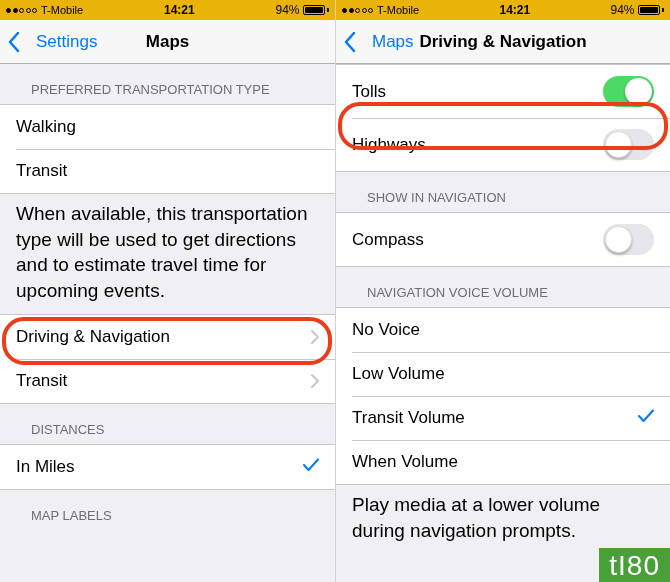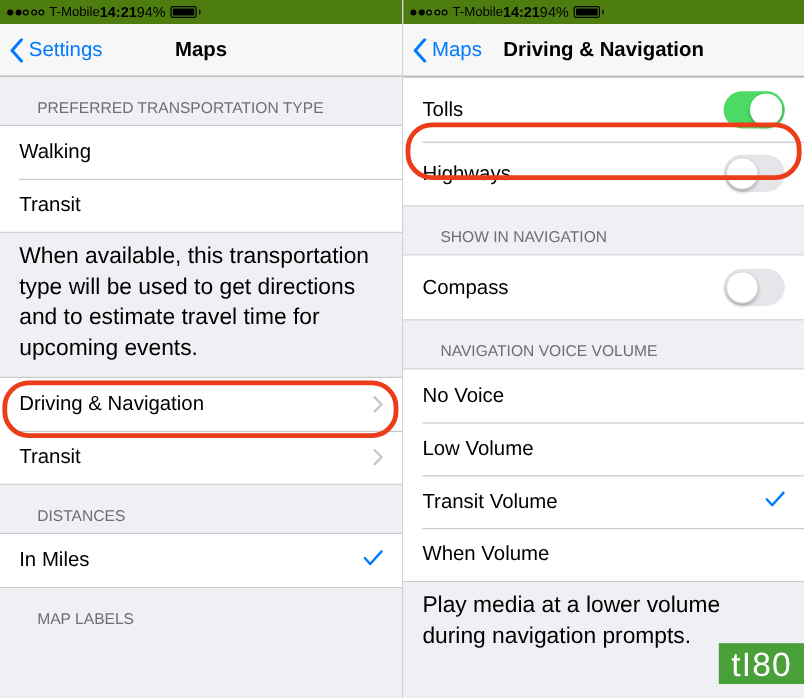--- a/index.html
+++ b/index.html
@@ -30,23 +30,24 @@
     position: relative;
     overflow: hidden;
   }
   .screen + .screen {
     border-left: 1px solid #d1d1d6;
   }
 
   
   .status {
     height: 20px;
-    background: #4d7c0f;
-    display: flex;
-    align-items: center;
+    background: #eab308;
+    display: flex;
+    align-items: center;
+    justify-content: space-between;
     padding: 0 6px;
     font-size: 12px;
     color: #000;
     font-weight: 500;
   }
   .status .left, .status .right {
     display: flex;
     align-items: center;
     gap: 4px;
   }
@@ -108,21 +109,21 @@
     display: flex;
     align-items: center;
     position: relative;
     padding: 0 8px;
   }
   .back {
     display: flex;
     align-items: center;
     color: #007aff;
     font-size: 17px;
-    gap: 4px;
+    gap: 16px;
   }
   .chevron-left {
     width: 12px;
     height: 20px;
   }
   .nav-title {
     position: absolute;
     left: 0;
     right: 0;
     text-align: center;
@@ -220,21 +221,21 @@
     position: absolute;
     border: 4px solid #ec3d1b;
     border-radius: 22px;
     pointer-events: none;
   }
 
   
   .watermark {
     position: absolute;
     right: 0;
-    bottom: 12px;
+    bottom: 0;
     background: #4aa038;
     color: #fff;
     font-family: Impact, "Arial Black", sans-serif;
     font-size: 28px;
     letter-spacing: 1px;
     padding: 2px 10px 0;
     line-height: 32px;
     height: 34px;
   }
 </style>

